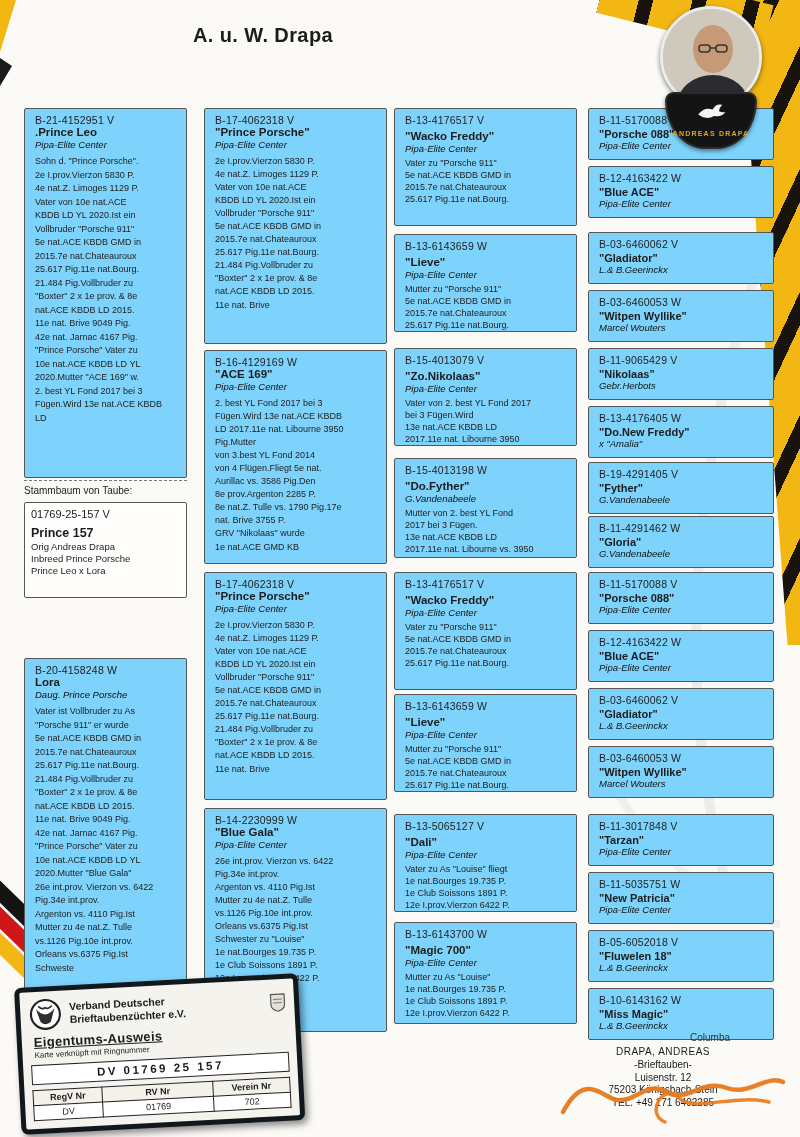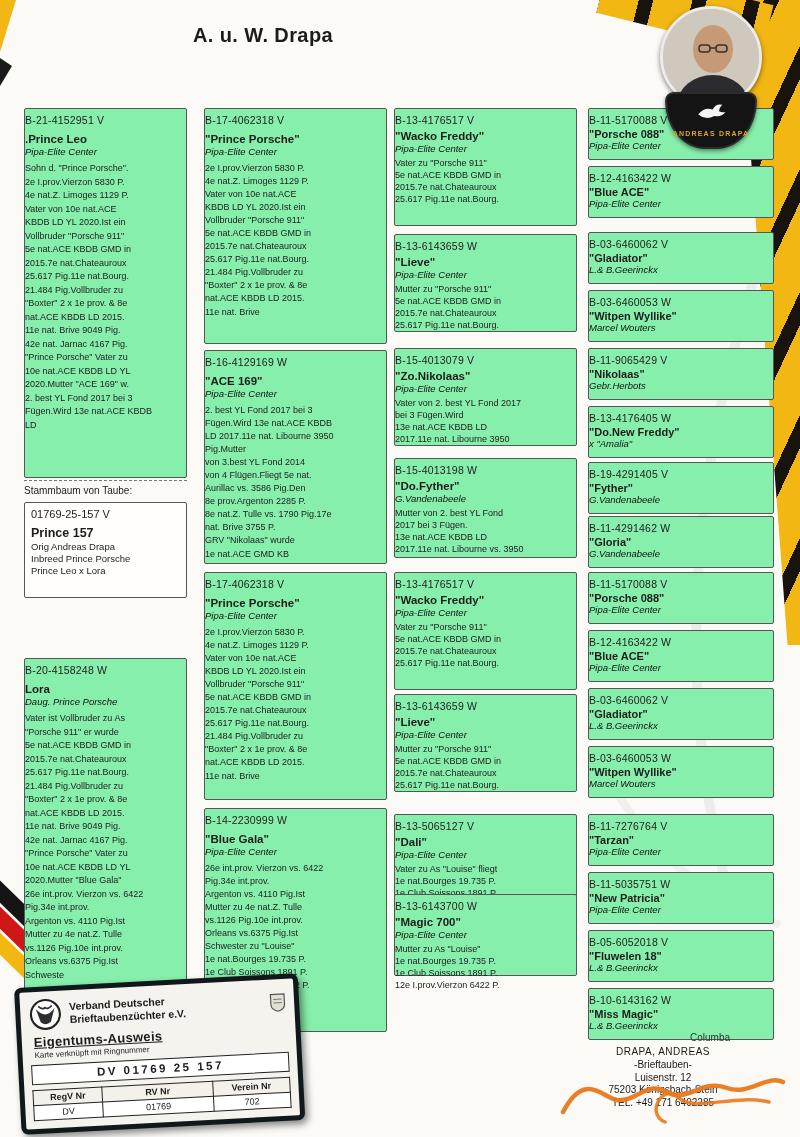--- a/index.html
+++ b/index.html
@@ -25,28 +25,28 @@
   
   .photo-wrap{position:absolute;left:650px;top:6px;width:122px;z-index:5;text-align:center}
   .photo{width:102px;height:102px;border-radius:50%;border:3px solid #ececec;margin:0 auto;overflow:hidden;
     box-shadow:0 2px 5px rgba(0,0,0,.5);background:#cfc9bd}
   .badge{width:92px;margin:-16px auto 0;position:relative;z-index:6;background:#141414;
     border:2px solid #2c2c2c;border-radius:10px 10px 46px 46px/10px 10px 56px 56px;
     padding:6px 2px 10px;box-shadow:0 2px 4px rgba(0,0,0,.45)}
   .badge-text{color:#d9a62a;font-size:7px;font-weight:700;letter-spacing:1.2px;margin-top:2px}
 
   
-  .pbox{position:absolute;background:#86efac;border:1.3px solid #565656;border-radius:2px;
-    padding:5px 0;z-index:2}
+  .pbox{position:absolute;background:#7dd3fc;border:1.3px solid #565656;border-radius:2px;
+    padding:5px 10px;z-index:2}
   .c1{left:24px;width:163px}
   .c2{left:204px;width:183px}
   .c3{left:394px;width:183px}
   .c4{left:588px;width:186px;height:52px}
   .ring{font-size:10.5px;color:#222;letter-spacing:.2px}
-  .pname{font-size:11.5px;font-weight:700;margin-top:7px}
+  .pname{font-size:11.5px;font-weight:700;}
   .loft{font-size:9.5px;font-style:italic;margin-top:1px;color:#111}
   .details{font-size:9px;margin-top:5px;white-space:pre-line;line-height:1.34;color:#222}
   .c1 .details{line-height:1.5}
   .c2 .details{line-height:1.45}
   .c3 .pname{margin-top:4px}
   .c3 .details{margin-top:3px}
   .c4 .pname{margin-top:2px;font-size:11px}
   .c4 .loft{margin-top:0}
 
   
@@ -307,21 +307,21 @@
 </div>
 <div class="pbox c3" style="top:814px;height:98px">
   <div class="ring">B-13-5065127 V</div>
   <div class="pname">"Dali"</div>
   <div class="loft">Pipa-Elite Center</div>
   <div class="details">Vater zu As "Louise" fliegt
 1e nat.Bourges 19.735 P.
 1e Club Soissons 1891 P.
 12e I.prov.Vierzon 6422 P.</div>
 </div>
-<div class="pbox c3" style="top:894px;height:82px">
+<div class="pbox c3" style="top:922px;height:102px">
   <div class="ring">B-13-6143700 W</div>
   <div class="pname">"Magic 700"</div>
   <div class="loft">Pipa-Elite Center</div>
   <div class="details">Mutter zu As "Louise"
 1e nat.Bourges 19.735 P.
 1e Club Soissons 1891 P.
 12e I.prov.Vierzon 6422 P.</div>
 </div>
 
 <div class="pbox c4" style="top:108px">
@@ -378,21 +378,21 @@
   <div class="ring">B-03-6460062 V</div>
   <div class="pname">"Gladiator"</div>
   <div class="loft">L.&amp; B.Geerinckx</div>
 </div>
 <div class="pbox c4" style="top:746px">
   <div class="ring">B-03-6460053 W</div>
   <div class="pname">"Witpen Wyllike"</div>
   <div class="loft">Marcel Wouters</div>
 </div>
 <div class="pbox c4" style="top:814px">
-  <div class="ring">B-11-7276764 V</div>
+  <div class="ring">B-11-3017848 V</div>
   <div class="pname">"Tarzan"</div>
   <div class="loft">Pipa-Elite Center</div>
 </div>
 <div class="pbox c4" style="top:872px">
   <div class="ring">B-11-5035751 W</div>
   <div class="pname">"New Patricia"</div>
   <div class="loft">Pipa-Elite Center</div>
 </div>
 <div class="pbox c4" style="top:930px">
   <div class="ring">B-05-6052018 V</div>

